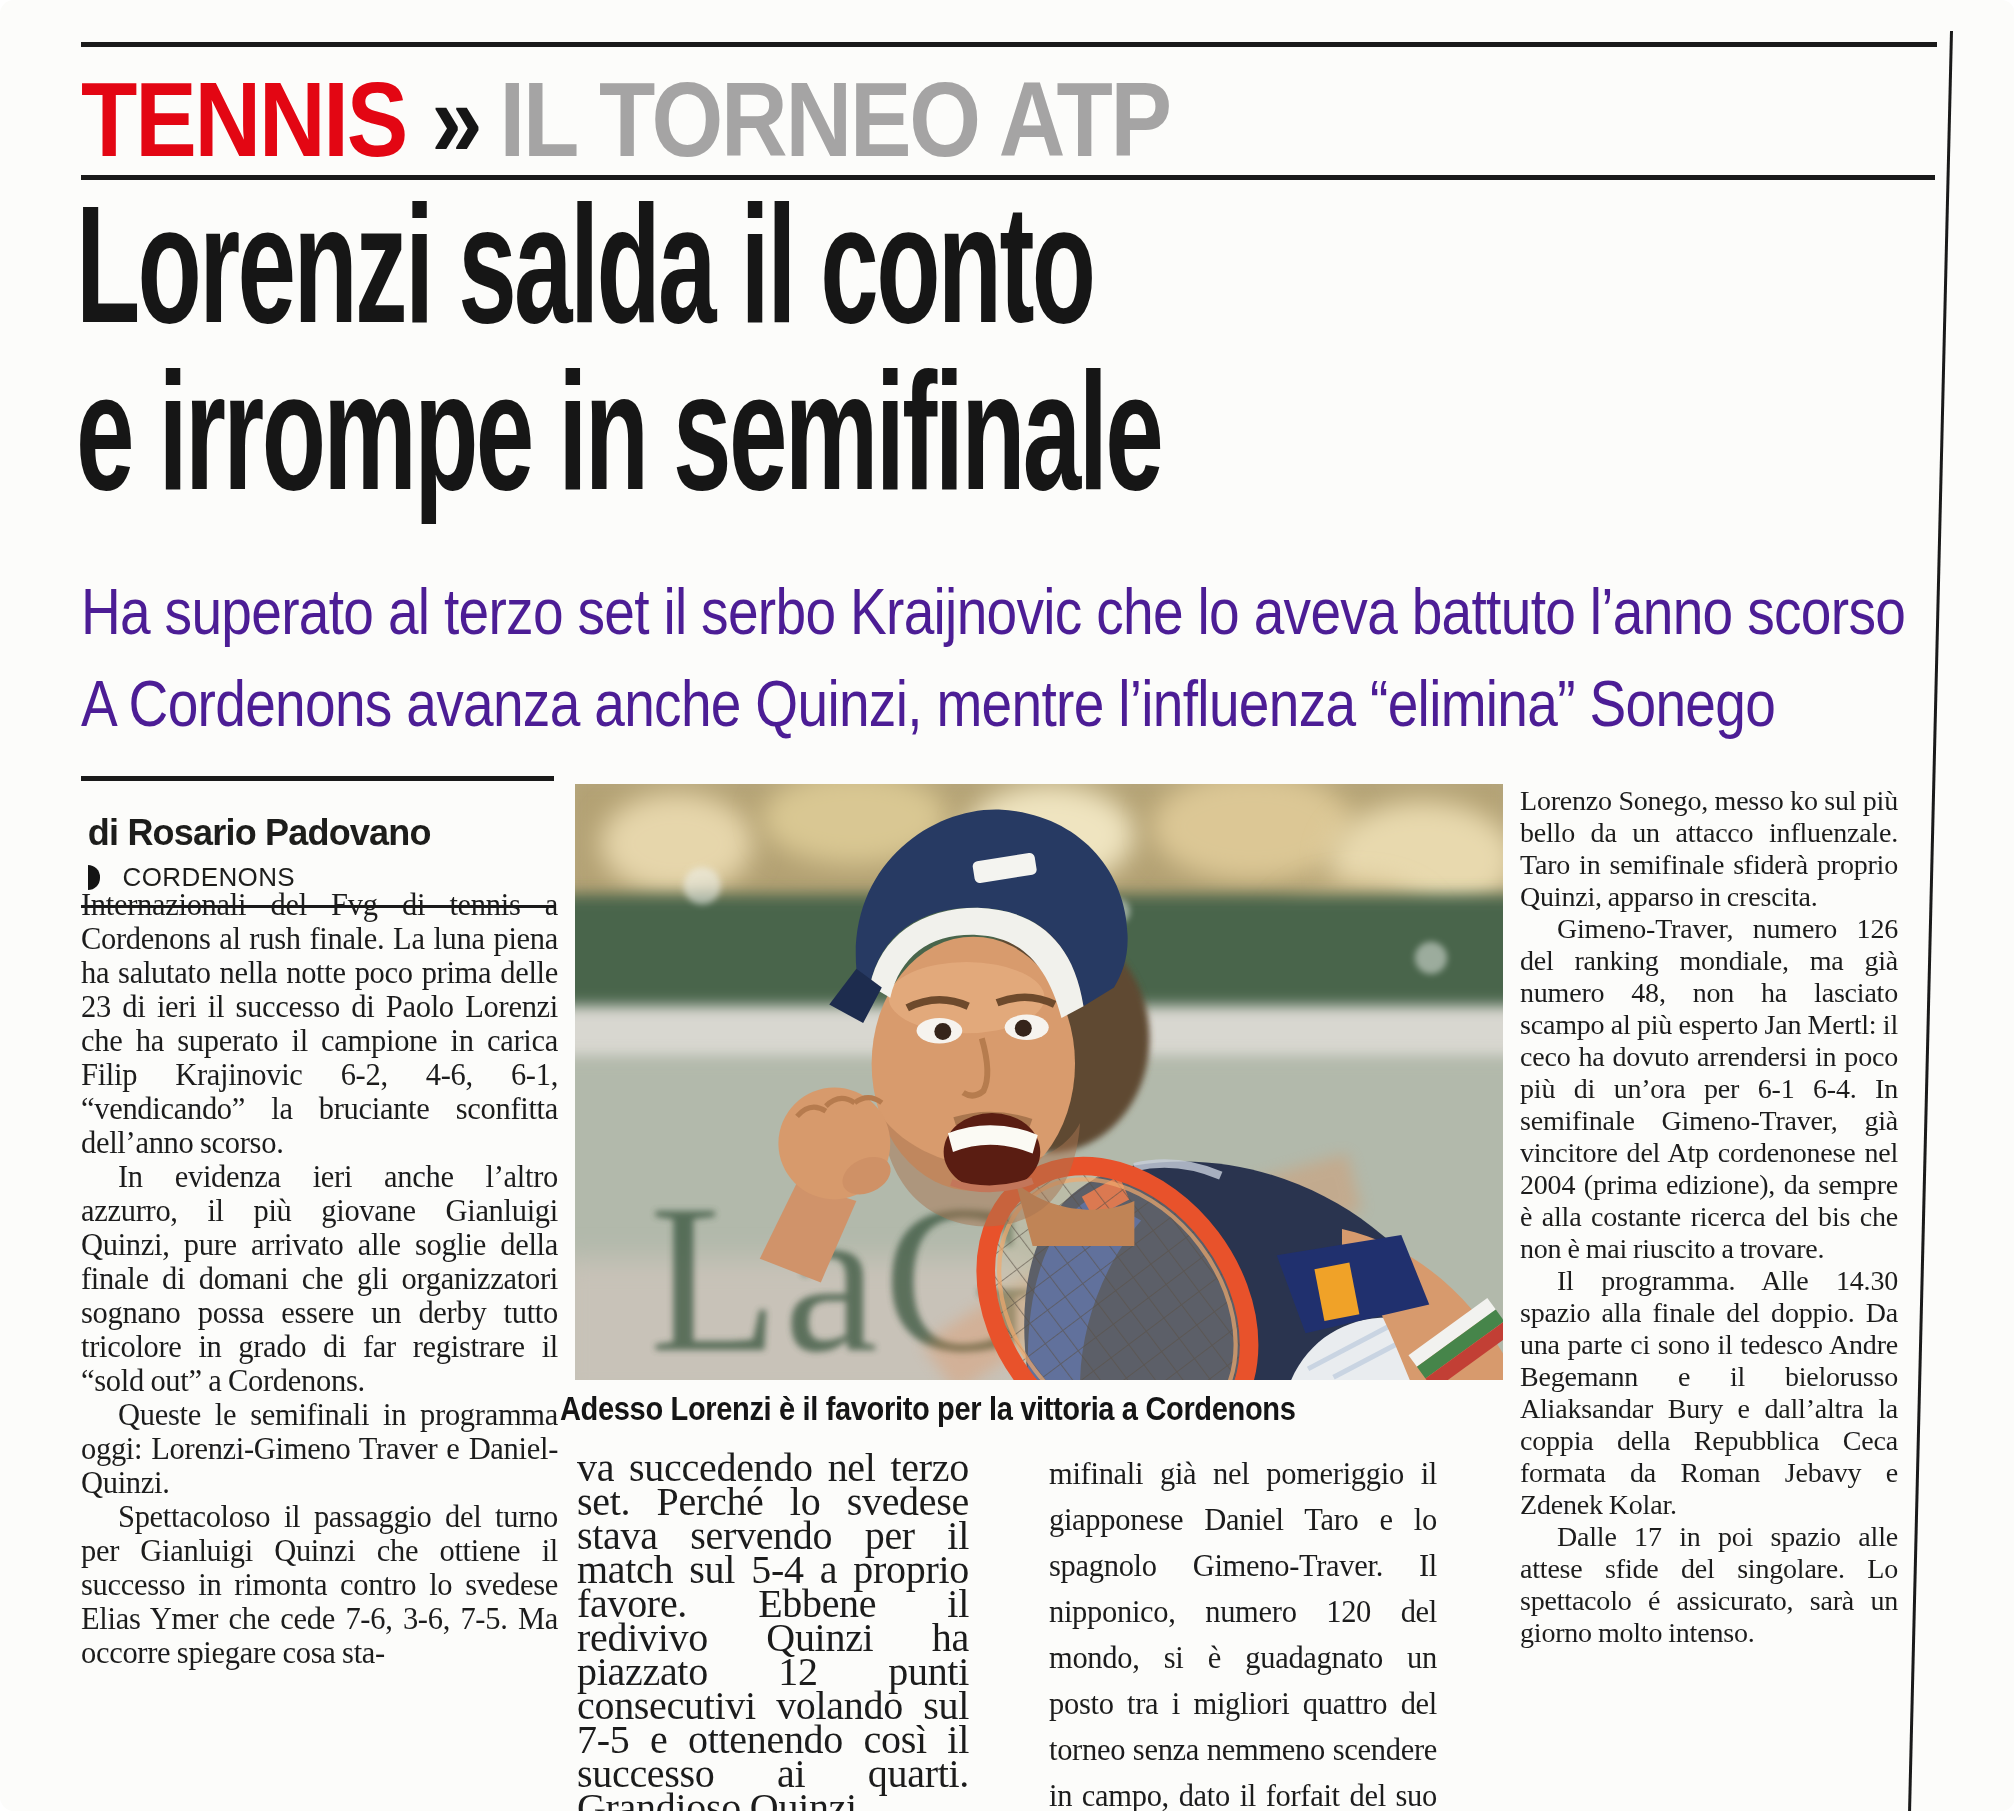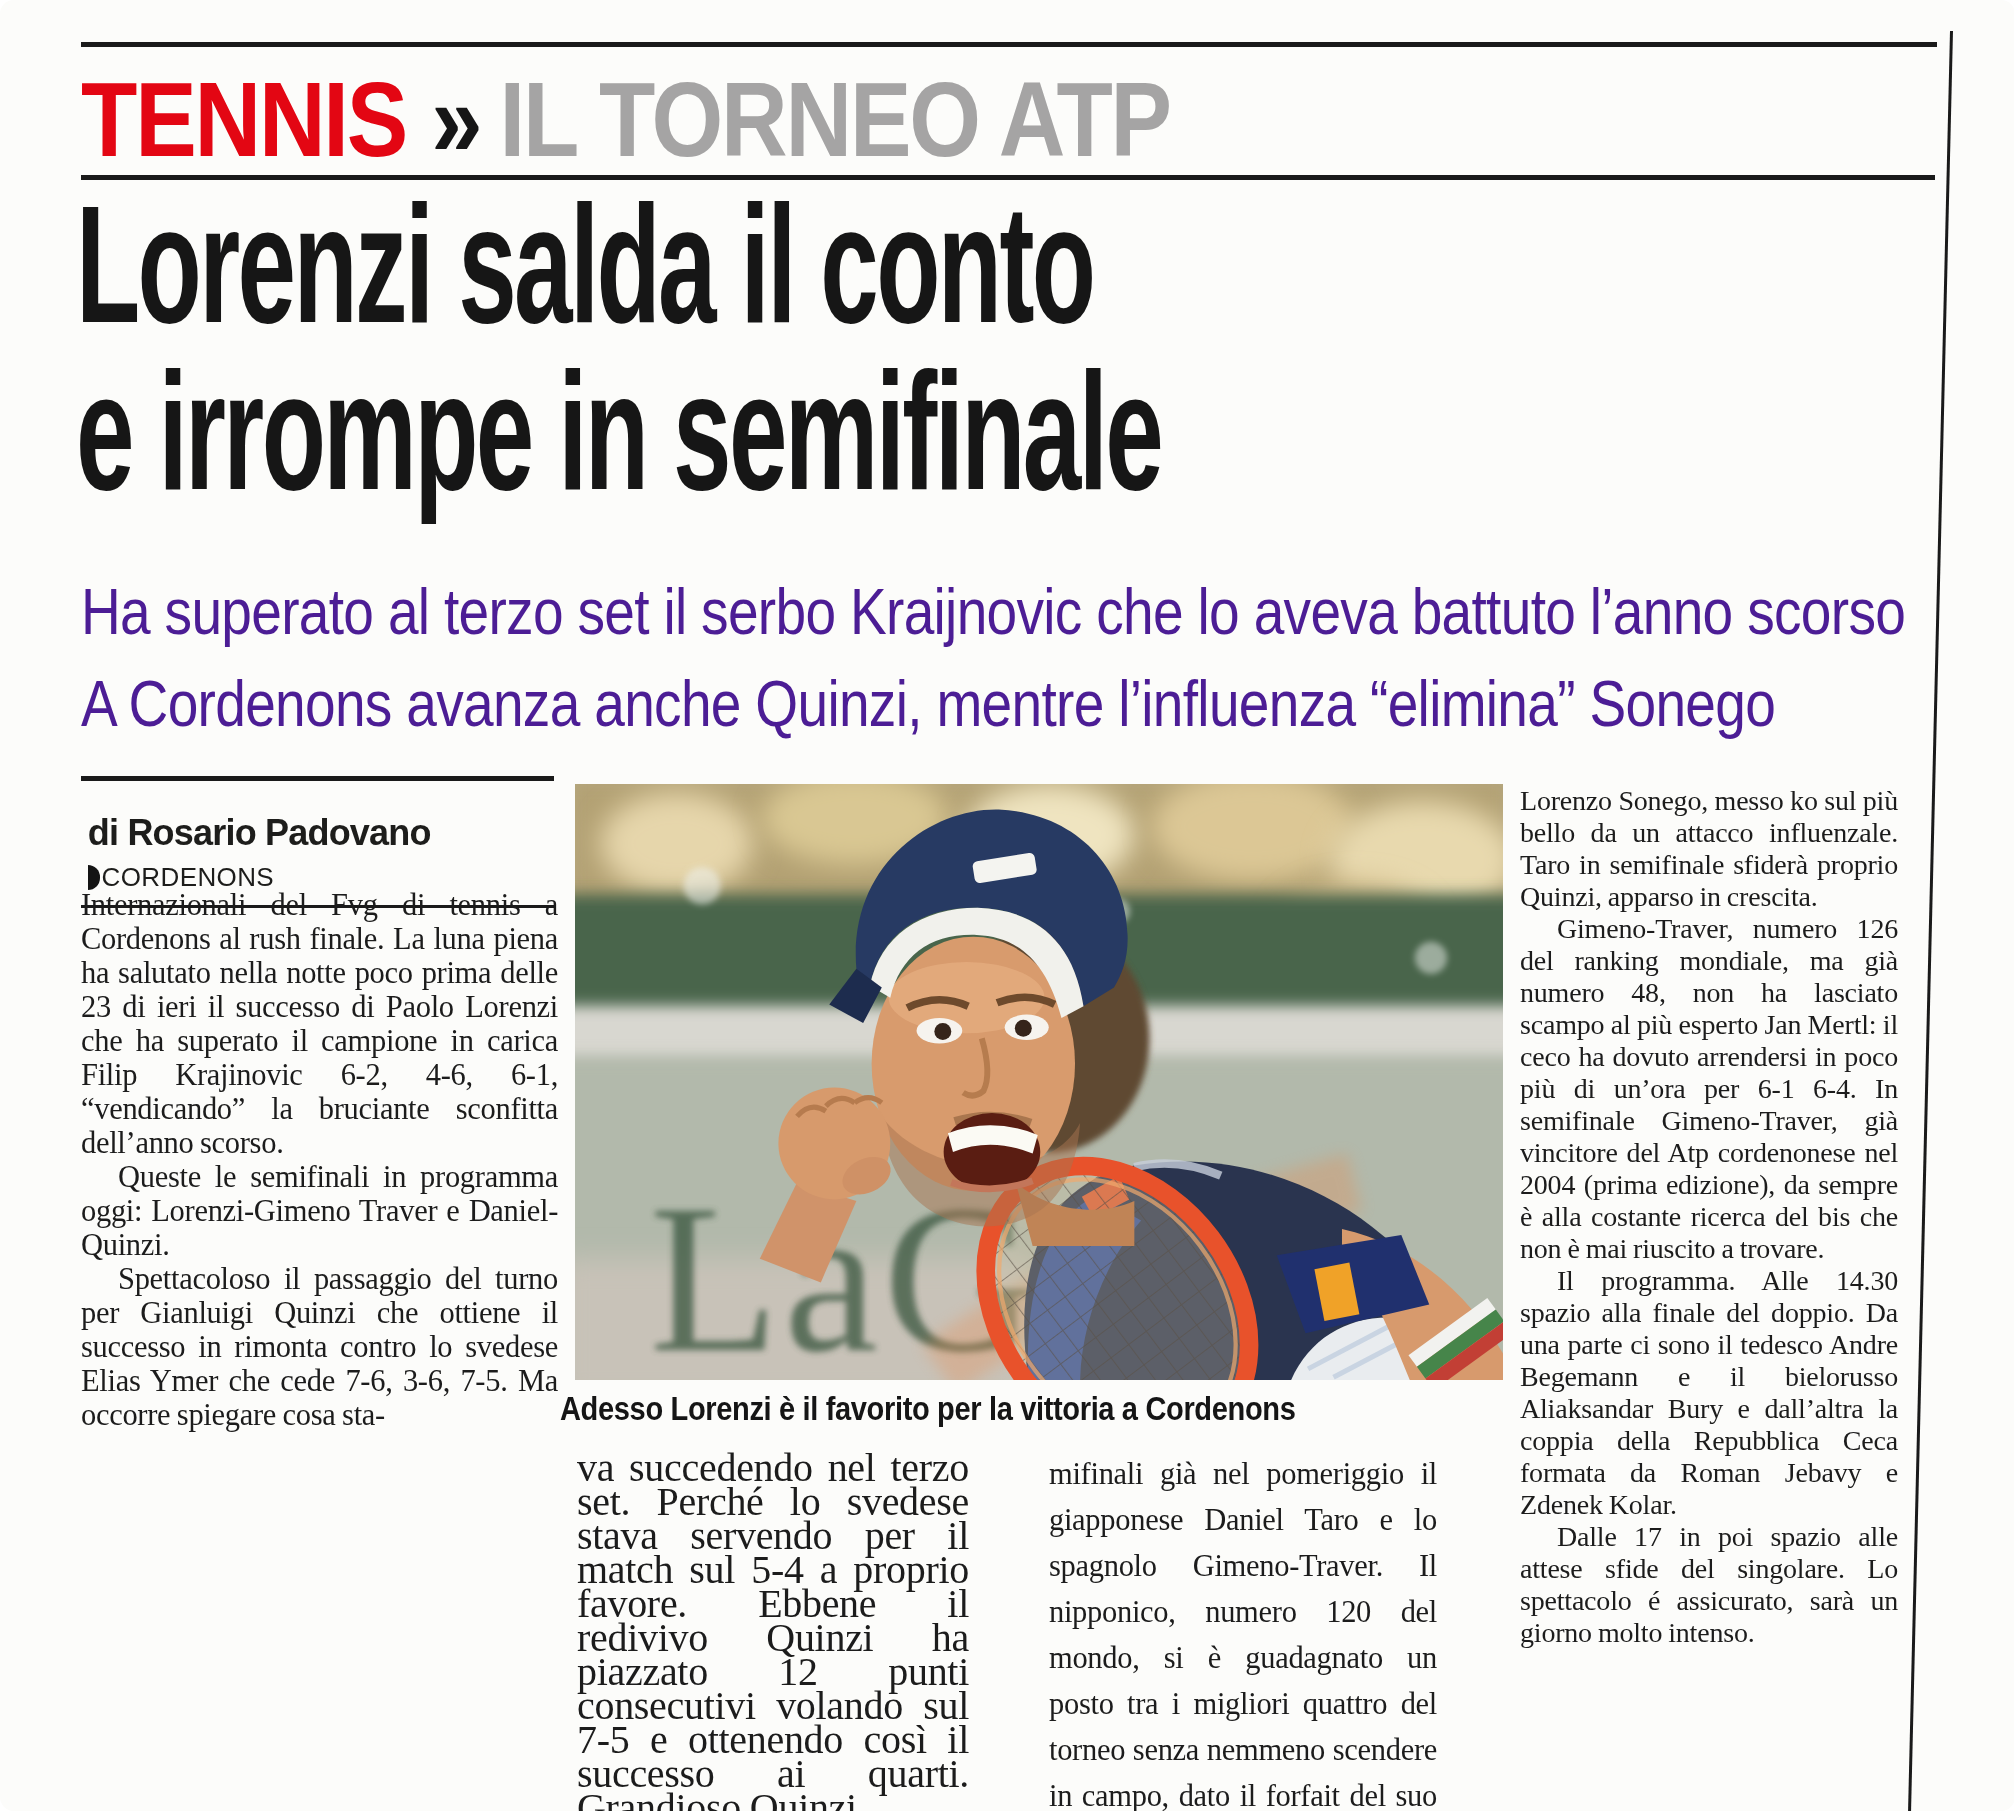--- a/index.html
+++ b/index.html
@@ -33,21 +33,21 @@
 
   .standfirst{position:absolute;left:81px;top:566px;white-space:nowrap;font-size:64px;line-height:92px;color:#4c1d95;}
   .standfirst .sf{display:block;transform:scaleX(.86);transform-origin:left top;letter-spacing:-0.8px;}
 
   .byline{
     position:absolute;left:81px;top:776px;width:473px;
     border-top:5.1px solid #1a1a1a;border-bottom:3.4px solid #1a1a1a;
     padding:8.5px 0 12px 6.8px;box-sizing:border-box;
   }
   .byline-author{font-size:36px;font-weight:700;letter-spacing:-0.8px;margin-top:22px;}
-  .byline-place{display:flex;align-items:center;gap:1px;margin-top:8.5px;font-size:26px;letter-spacing:0.4px;}
+  .byline-place{display:flex;align-items:center;gap:22px;margin-top:8.5px;font-size:26px;letter-spacing:0.4px;}
   .half-disc{width:12.7px;height:25.4px;background:#141414;border-radius:0 13.6px 13.6px 0;flex:0 0 auto;}
 
   .photo{position:absolute;left:575px;top:784px;width:928px;height:596px;margin:0;overflow:hidden;background:#b9bfb0;}
   .photo svg{display:block;width:100%;height:100%;}
 
   .caption{position:absolute;left:560px;top:1390px;width:928px;margin:0;white-space:nowrap;}
   .cap-inner{
     display:inline-block;transform:scaleX(.88);transform-origin:left top;
     font-weight:700;font-size:33px;letter-spacing:-0.4px;color:#151515;
   }
@@ -193,20 +193,21 @@
       </g>
     </svg>
   </figure>
 
   <figcaption class="caption">
     <span class="cap-inner">Adesso Lorenzi è il favorito per la vittoria a Cordenons</span>
   </figcaption>
 
   <div class="col" id="col1">
       <p>Internazionali del Fvg di tennis a Cordenons al rush finale. La luna piena ha salutato nella notte poco prima delle 23 di ieri il successo di Paolo Lorenzi che ha superato il campione in carica Filip Krajinovic 6-2, 4-6, 6-1, “vendicando” la bruciante sconfitta dell’anno scorso.</p>
+      <p>In evidenza ieri anche l’altro azzurro, il più giovane Gianluigi Quinzi, pure arrivato alle soglie della finale di domani che gli organizzatori sognano possa essere un derby tutto tricolore in grado di far registrare il “sold out” a Cordenons.</p>
       <p>Queste le semifinali in programma oggi: Lorenzi-Gimeno Traver e Daniel-Quinzi.</p>
       <p>Spettacoloso il passaggio del turno per Gianluigi Quinzi che ottiene il successo in rimonta contro lo svedese Elias Ymer che cede 7-6, 3-6, 7-5. Ma occorre spiegare cosa sta-</p>
     </div>
   <div class="col" id="col2">
       <p>va succedendo nel terzo set. Perché lo svedese stava servendo per il match sul 5-4 a proprio favore. Ebbene il redivivo Quinzi ha piazzato 12 punti consecutivi volando sul 7-5 e ottenendo così il successo ai quarti. Grandioso Quinzi.</p>
       <p>Si sono qualificati per le se-</p>
     </div>
   <div class="col" id="col3">
       <p>mifinali già nel pomeriggio il giapponese Daniel Taro e lo spagnolo Gimeno-Traver. Il nipponico, numero 120 del mondo, si è guadagnato un posto tra i migliori quattro del torneo senza nemmeno scendere in campo, dato il forfait del suo avversario, l'azzurro</p>
     </div>

